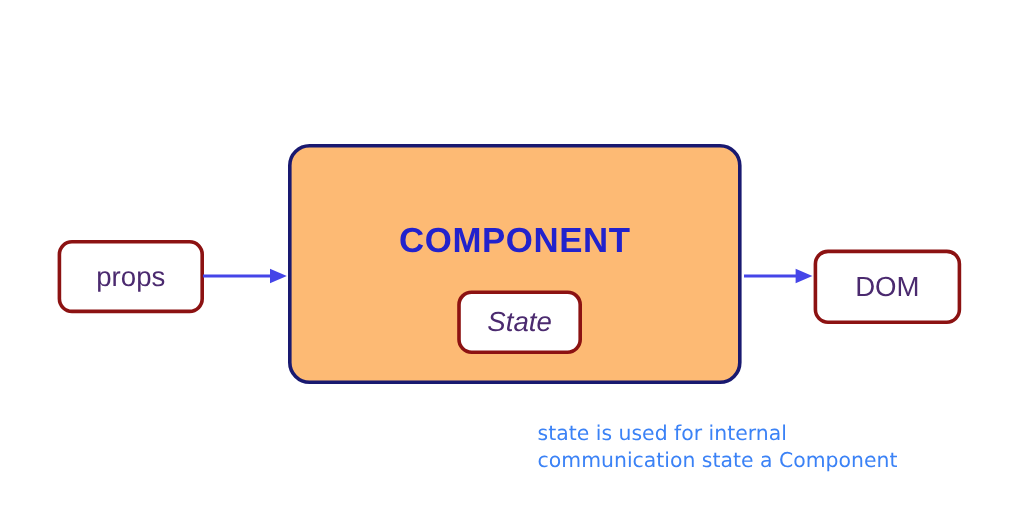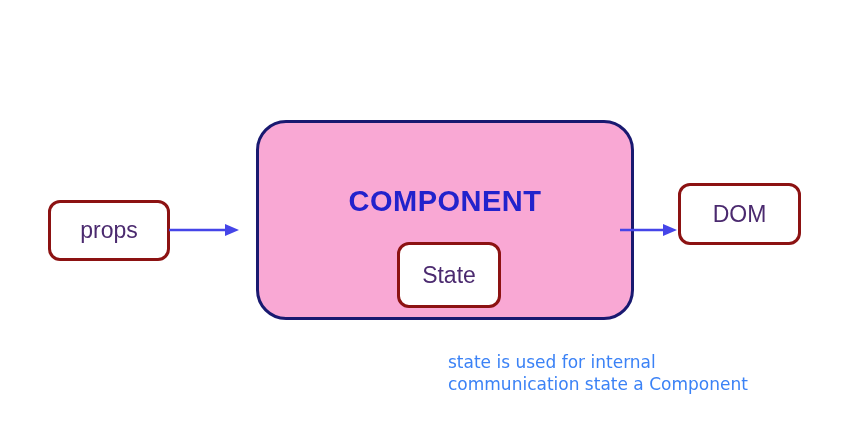--- a/index.html
+++ b/index.html
@@ -21,43 +21,43 @@
     background: #ffffff;
     border: 3px solid #8c1212;
     border-radius: 12px;
     display: flex;
     align-items: center;
     justify-content: center;
     color: #4b2a6f;
     font-size: 23px;
   }
   .props-box  { left: 48px;  top: 200px; width: 122px; height: 61px; }
-  .dom-box    { left: 678px; top: 183px; width: 123px; height: 62px; text-align: center; }
+  .dom-box    { left: 678px; top: 208px; width: 123px; height: 62px; text-align: center; }
   .component-box {
     position: absolute;
     box-sizing: border-box;
-    left: 256px; top: 120px;
+    left: 240px; top: 120px;
     width: 378px; height: 200px;
-    background: #f9a8d4;
+    background: #fdba74;
     border: 3px solid #191970;
-    border-radius: 30px;
+    border-radius: 18px;
   }
   .component-title {
     position: absolute;
     left: 0; right: 0;
     top: 62px;
     text-align: center;
     font-size: 29px;
     font-weight: bold;
     letter-spacing: 0.5px;
     color: #2222cc;
   }
   .state-box {
     left: 138px; top: 119px;
-    width: 104px; height: 66px;
+    width: 104px; height: 53px; font-style: italic;
   }
   .arrow {
     position: absolute;
     height: 18px;
   }
   .arrow-1 { left: 169px; top: 221px; width: 71px; }
   .arrow-2 { left: 620px; top: 221px; width: 58px; }
   .caption {
     position: absolute;
     left: 448px; top: 352px;

